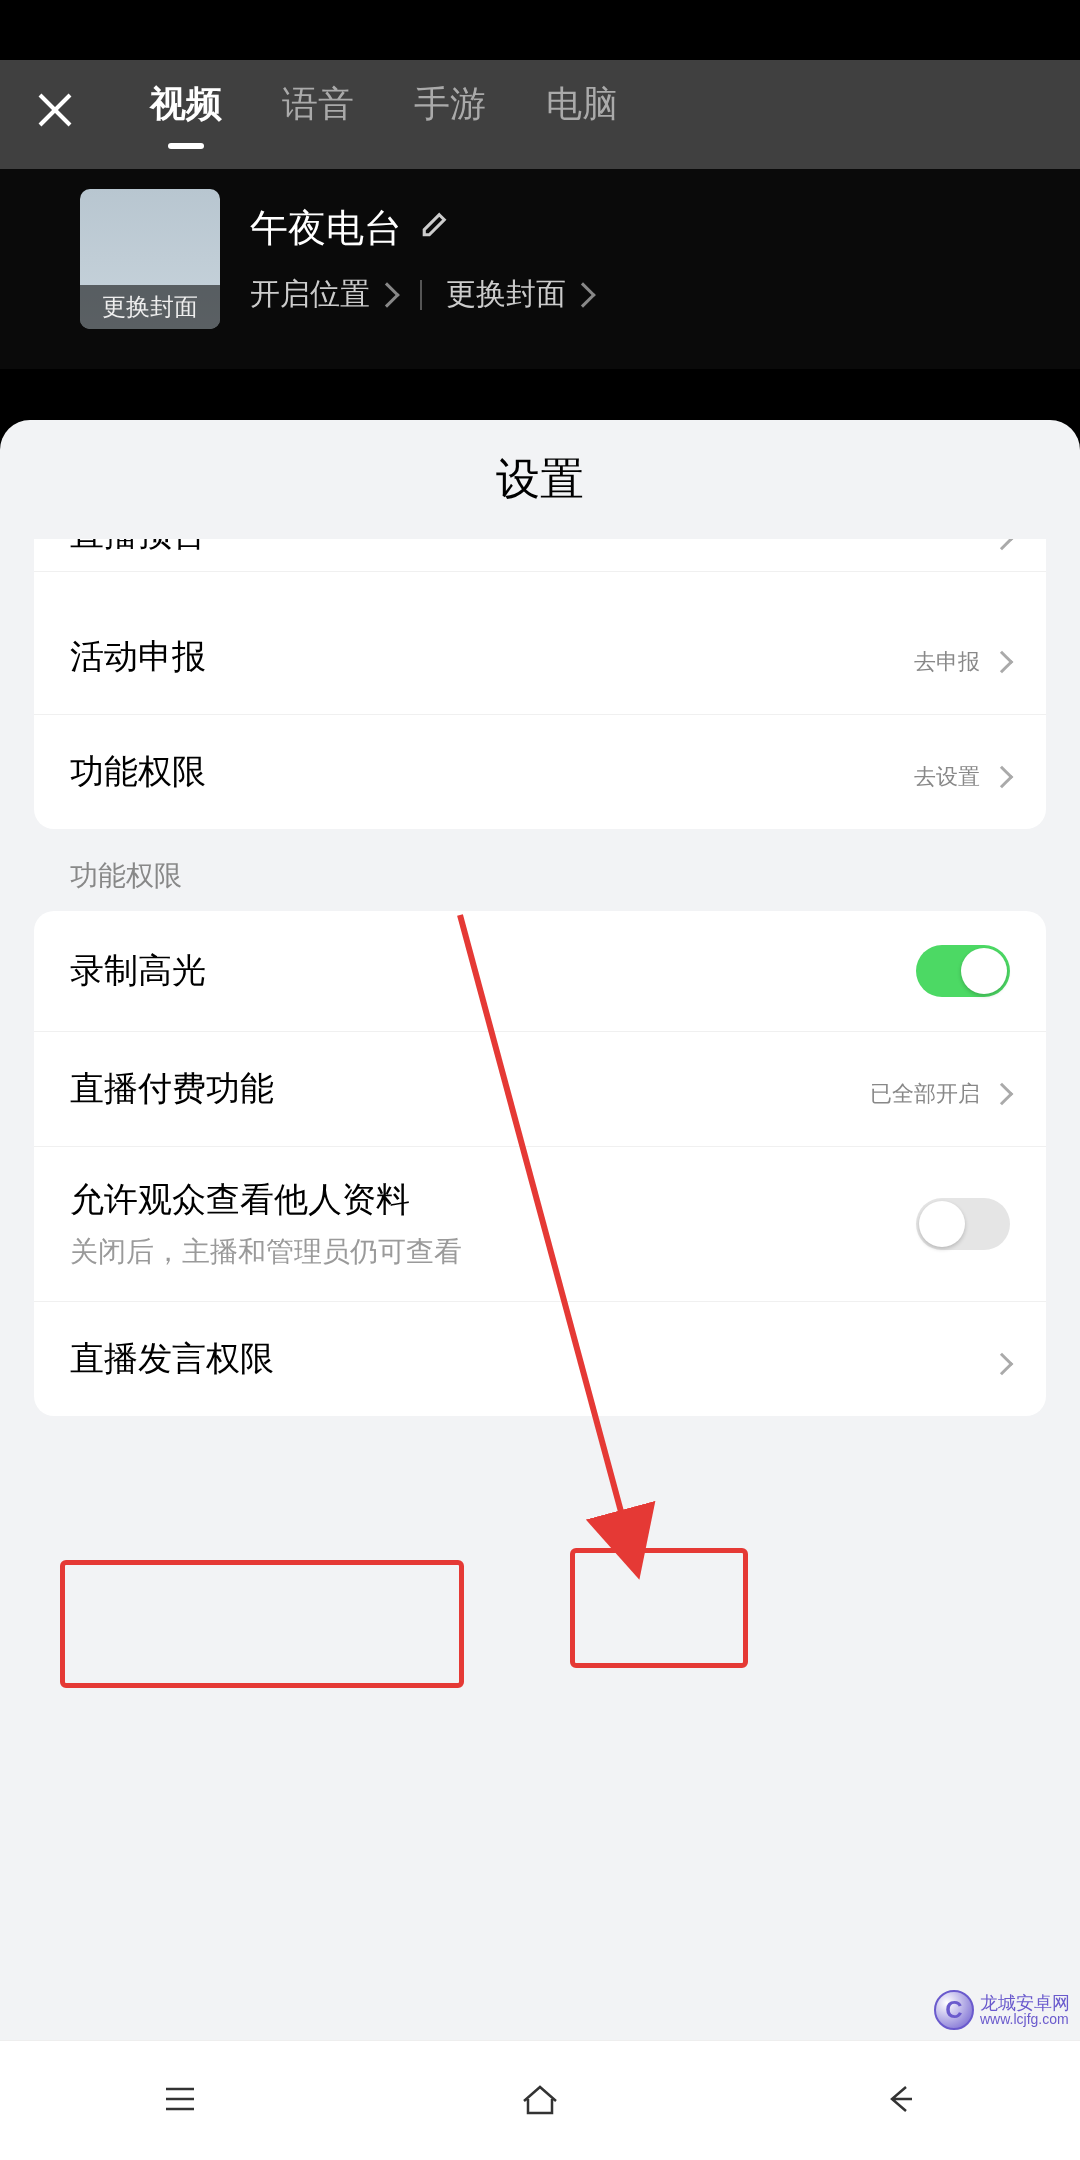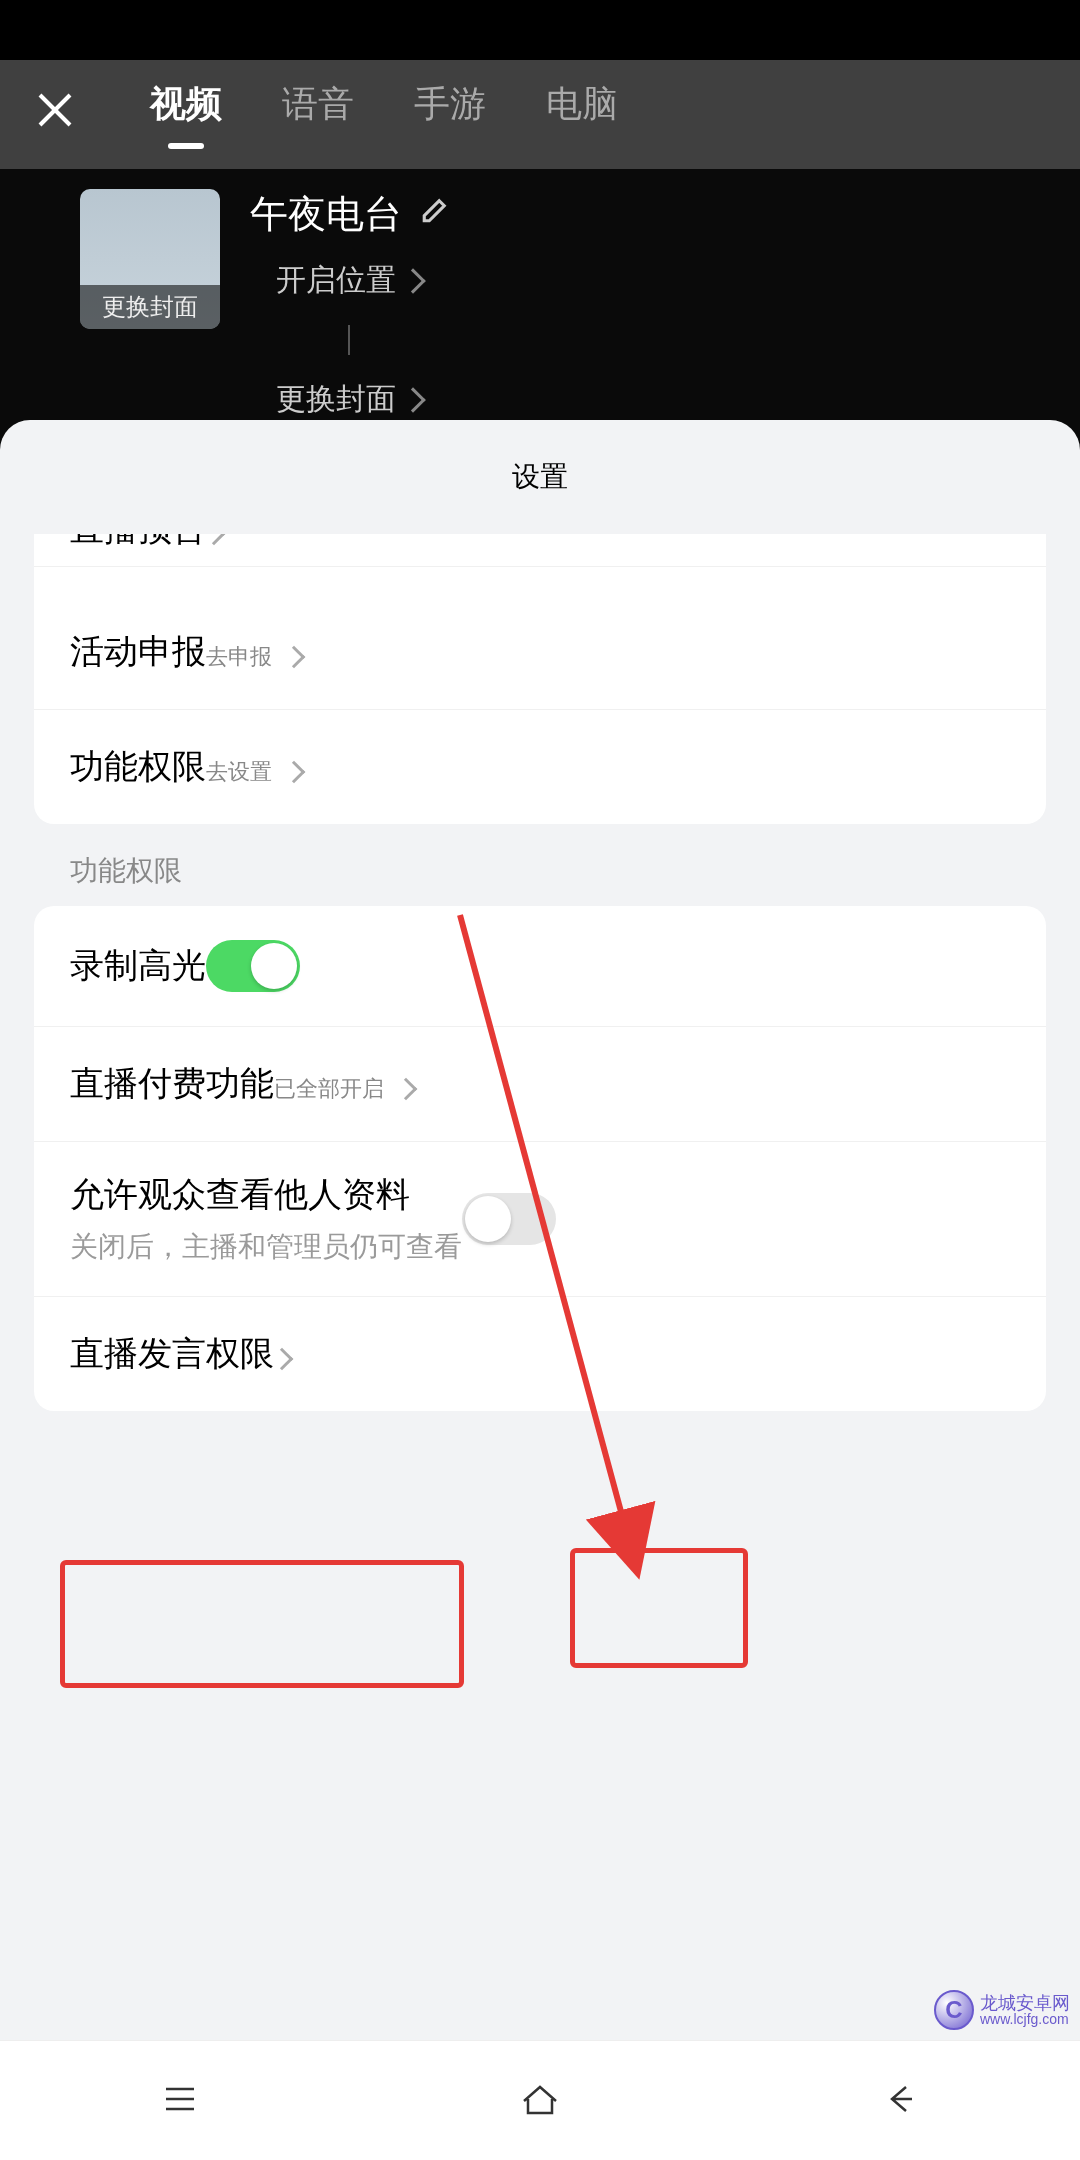--- a/index.html
+++ b/index.html
@@ -11,29 +11,29 @@
   .tabs { display: flex; gap: 60px; margin-left: 70px; }
   .tab { font-size: 36px; color: #aaa; position: relative; padding-bottom: 10px; }
   .tab.active { color: #fff; font-weight: 600; }
   .tab.active::after { content: ""; position: absolute; left: 50%; transform: translateX(-50%); bottom: -10px; width: 36px; height: 6px; background: #fff; border-radius: 3px; }
   .room-info { display: flex; padding: 20px 30px 40px 80px; background: #0a0a0a; position: relative; }
   .cover { width: 140px; height: 140px; background: linear-gradient(#b8c6d0, #c8d4dc); border-radius: 10px; position: relative; overflow: hidden; }
   .cover-label { position: absolute; bottom: 0; left: 0; right: 0; background: rgba(0,0,0,0.55); color: #eee; font-size: 24px; text-align: center; padding: 6px 0; }
   .room-meta { margin-left: 30px; display: flex; flex-direction: column; justify-content: center; gap: 20px; }
   .room-title { display: flex; align-items: center; gap: 16px; color: #fff; font-size: 38px; font-weight: 500; }
   .edit-icon svg { width: 30px; height: 30px; stroke: #ccc; fill: none; stroke-width: 2.5; }
-  .room-links { display: flex; align-items: center; gap: 24px; color: #ccc; font-size: 30px; flex-direction: column; }
+  .room-links { display: flex; align-items: center; gap: 24px; color: #ccc; font-size: 30px; }
   .room-link { display: flex; align-items: center; gap: 8px; }
   .chev { width: 18px; height: 18px; border-top: 3px solid #888; border-right: 3px solid #888; transform: rotate(45deg); }
   .vbar { width: 2px; height: 30px; background: #555; }
   .sheet { position: absolute; top: 420px; left: 0; right: 0; bottom: 0; background: #f2f3f5; border-top-left-radius: 30px; border-top-right-radius: 30px; }
-  .sheet-title { text-align: center; font-size: 28px; padding: 38px 0; color: #000; }
+  .sheet-title { text-align: center; font-size: 44px; padding: 30px 0; color: #000; }
   .list { background: #fff; border-radius: 20px; margin: 0 34px; overflow: hidden; }
   .list.first { margin-top: 0; border-top-left-radius: 0; border-top-right-radius: 0; }
-  .row { display: flex; align-items: center; padding: 34px 36px; border-bottom: 1px solid #f0f0f0; }
+  .row { display: flex; align-items: center; justify-content: space-between; padding: 34px 36px; border-bottom: 1px solid #f0f0f0; }
   .row:last-child { border-bottom: none; }
   .row-label { font-size: 34px; color: #000; }
   .row-sub { font-size: 28px; color: #9a9a9a; margin-top: 10px; }
   .row-right { display: flex; align-items: center; gap: 14px; font-size: 22px; color: #888; margin-top: 10px; }
   .row-chev { width: 16px; height: 16px; border-top: 3px solid #aaa; border-right: 3px solid #aaa; transform: rotate(45deg); }
   .section-label { font-size: 28px; color: #888; padding: 28px 0 16px 70px; }
   .toggle { width: 94px; height: 52px; border-radius: 26px; position: relative; }
   .toggle .knob { width: 46px; height: 46px; background: #fff; border-radius: 50%; position: absolute; top: 3px; box-shadow: 0 2px 4px rgba(0,0,0,0.2); }
   .toggle.on { background: #4cd964; }
   .toggle.on .knob { right: 3px; }

